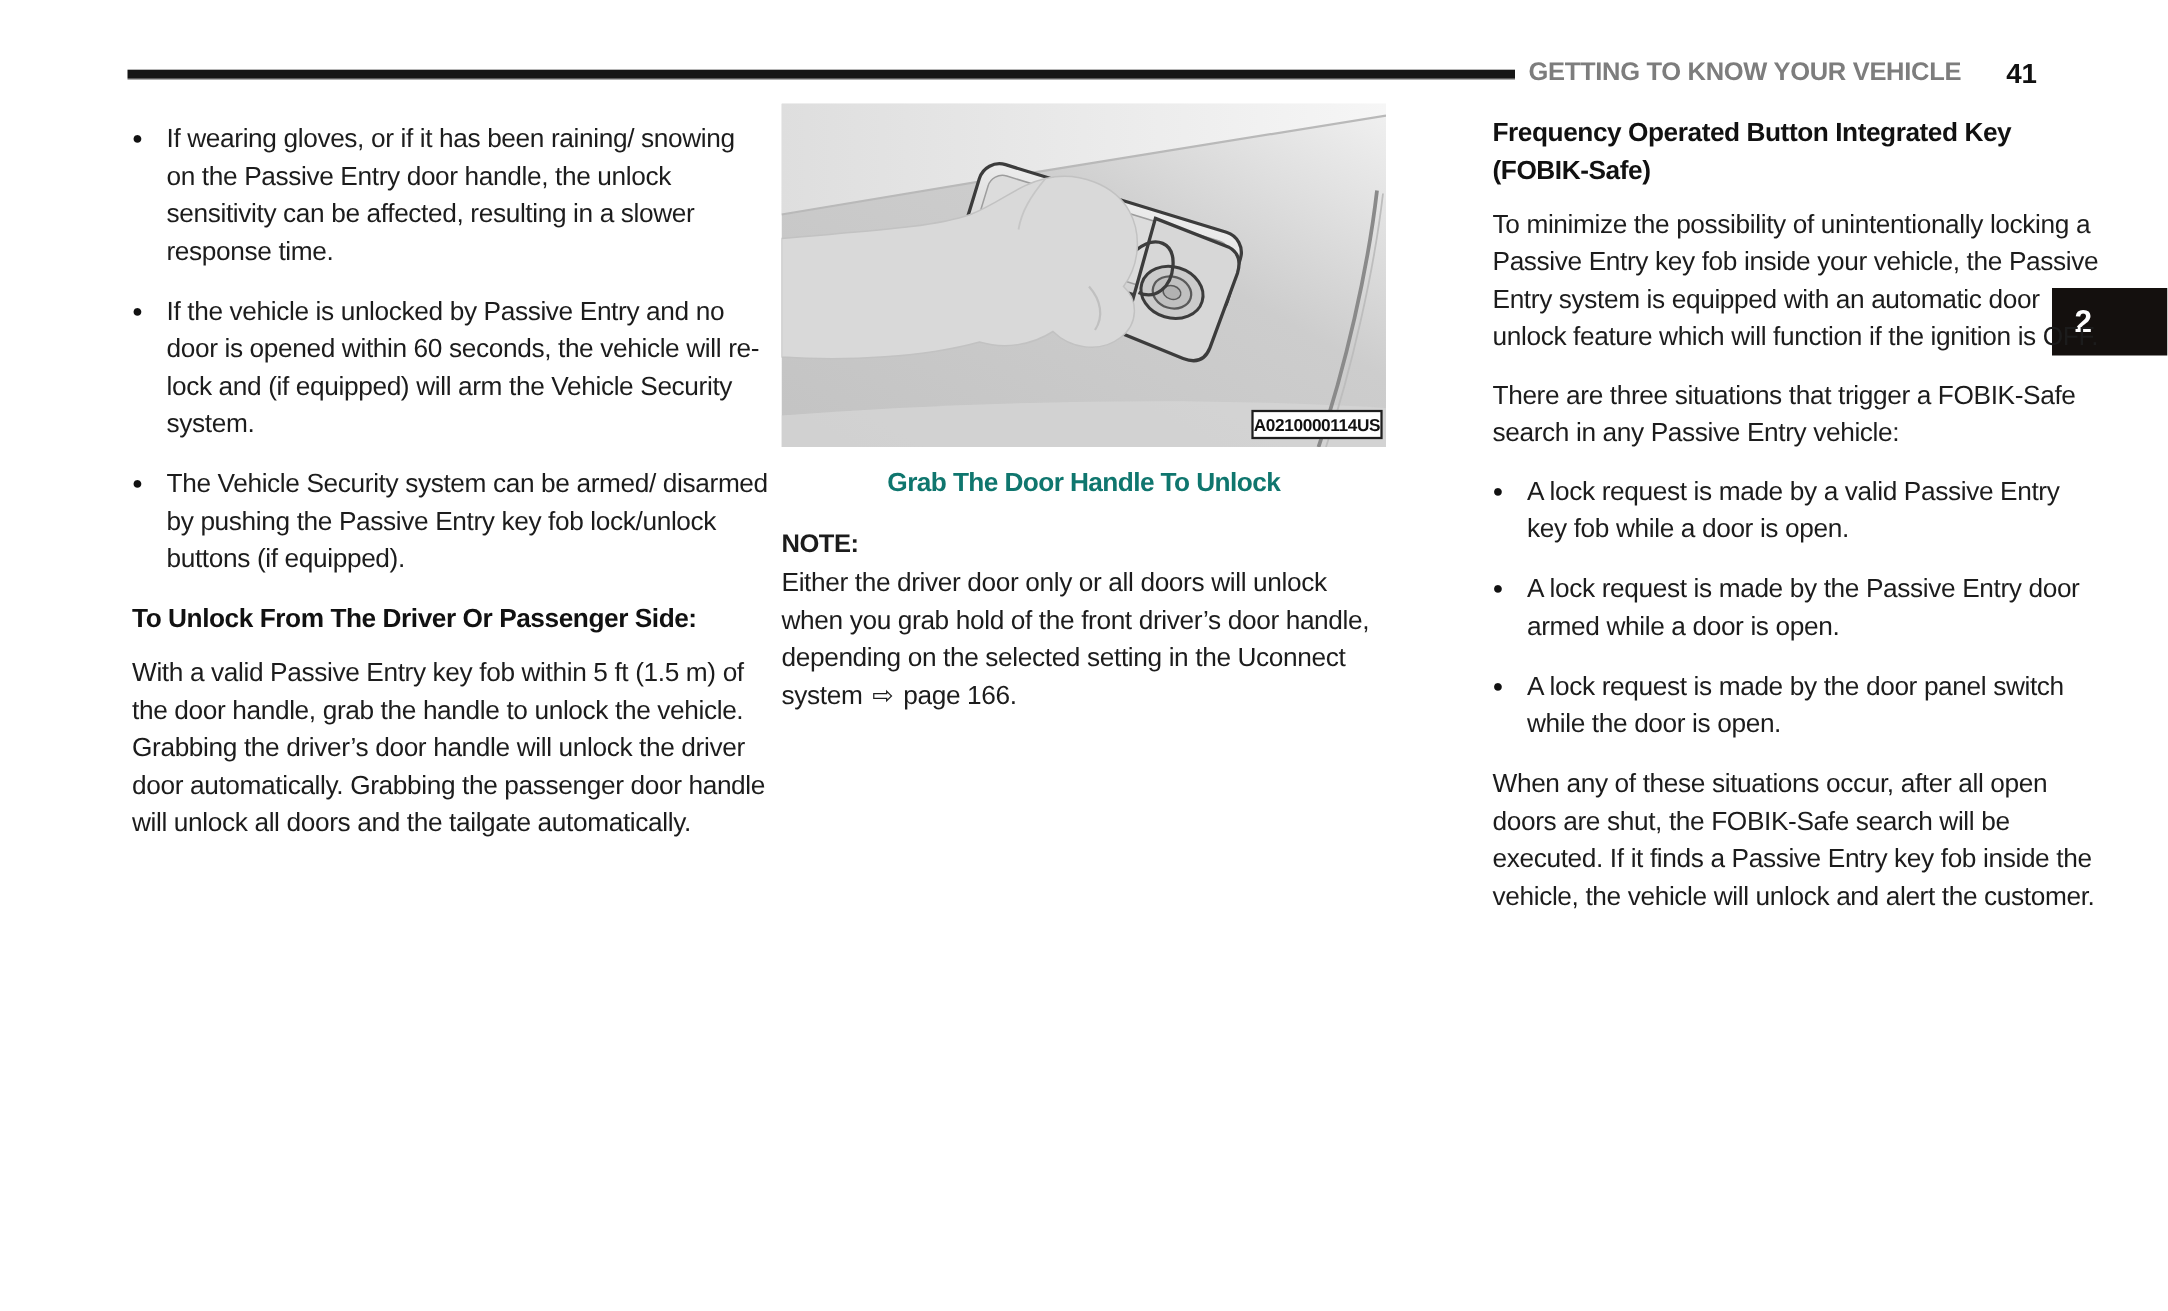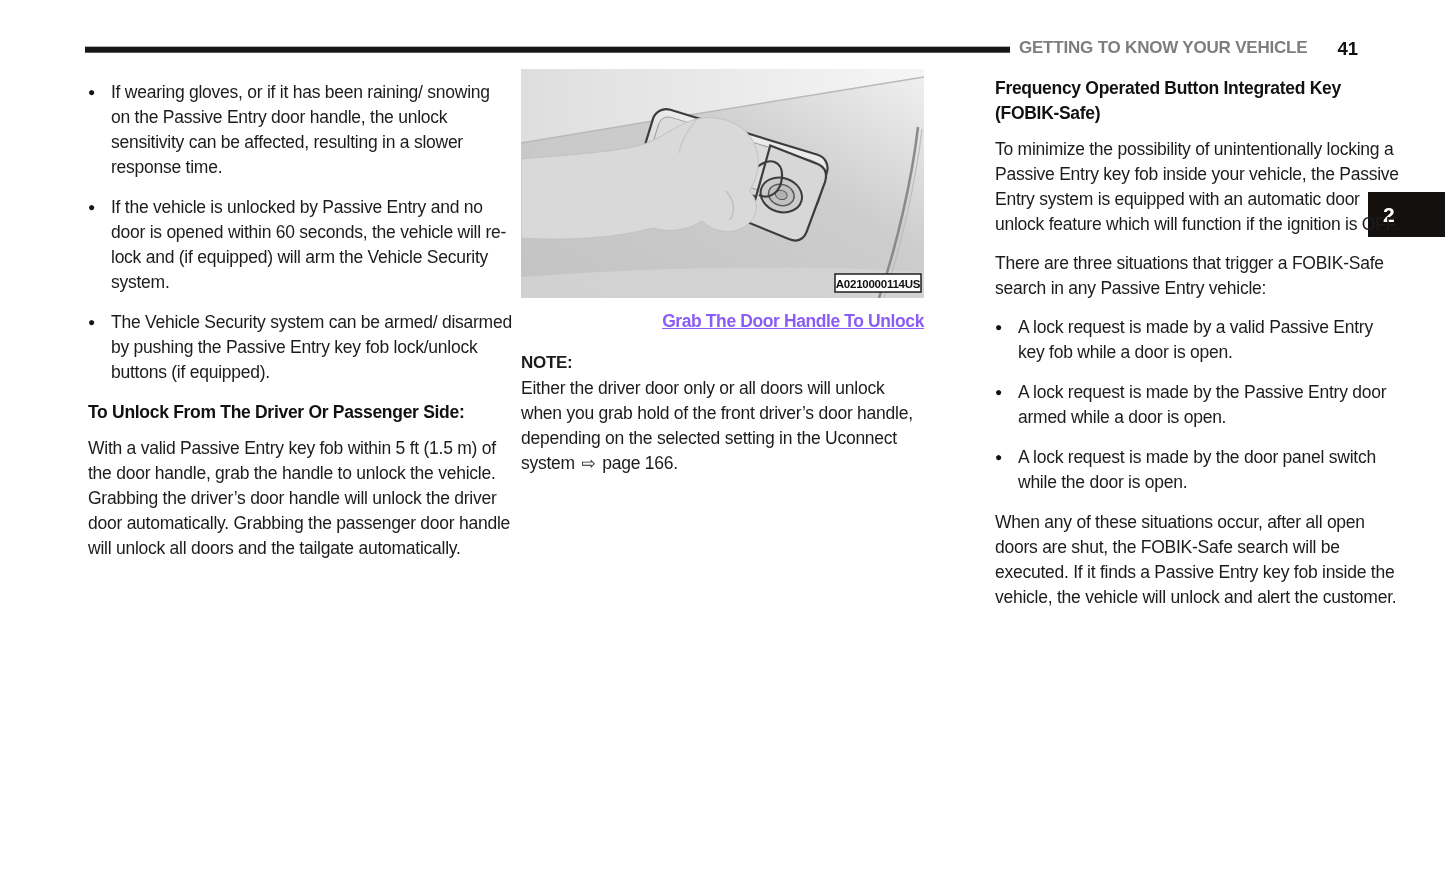--- a/index.html
+++ b/index.html
@@ -56,22 +56,22 @@
   ul.bullets li { position: relative; padding-left: 23px; margin: 0 0 15px 0; }
   ul.bullets .bullet-glyph {
     position: absolute; left: 0; top: 0;
     font-size: 12px; line-height: 25px; color: #111;
   }
 
   
   .figure { width: 403px; margin: 0 0 0 0; }
   .figure svg { display: block; }
   .figure-caption {
-    text-align: right; font-weight: bold; font-size: 17.5px;
-    letter-spacing: -0.4px; margin: 11px 0 16px 0; color: #8b5cf6; text-decoration: underline;
+    text-align: center; font-weight: bold; font-size: 17.5px;
+    letter-spacing: -0.4px; margin: 11px 0 16px 0; color: #0f766e;
   }
   .note-ref { white-space: nowrap; }
   .page-ref-arrow { font-size: 17px; padding: 0 2px; }
   .wm-text { font-family: "Liberation Sans", sans-serif; }
 </style>
 </head>
 <body>
 
 <div class="page">
 

